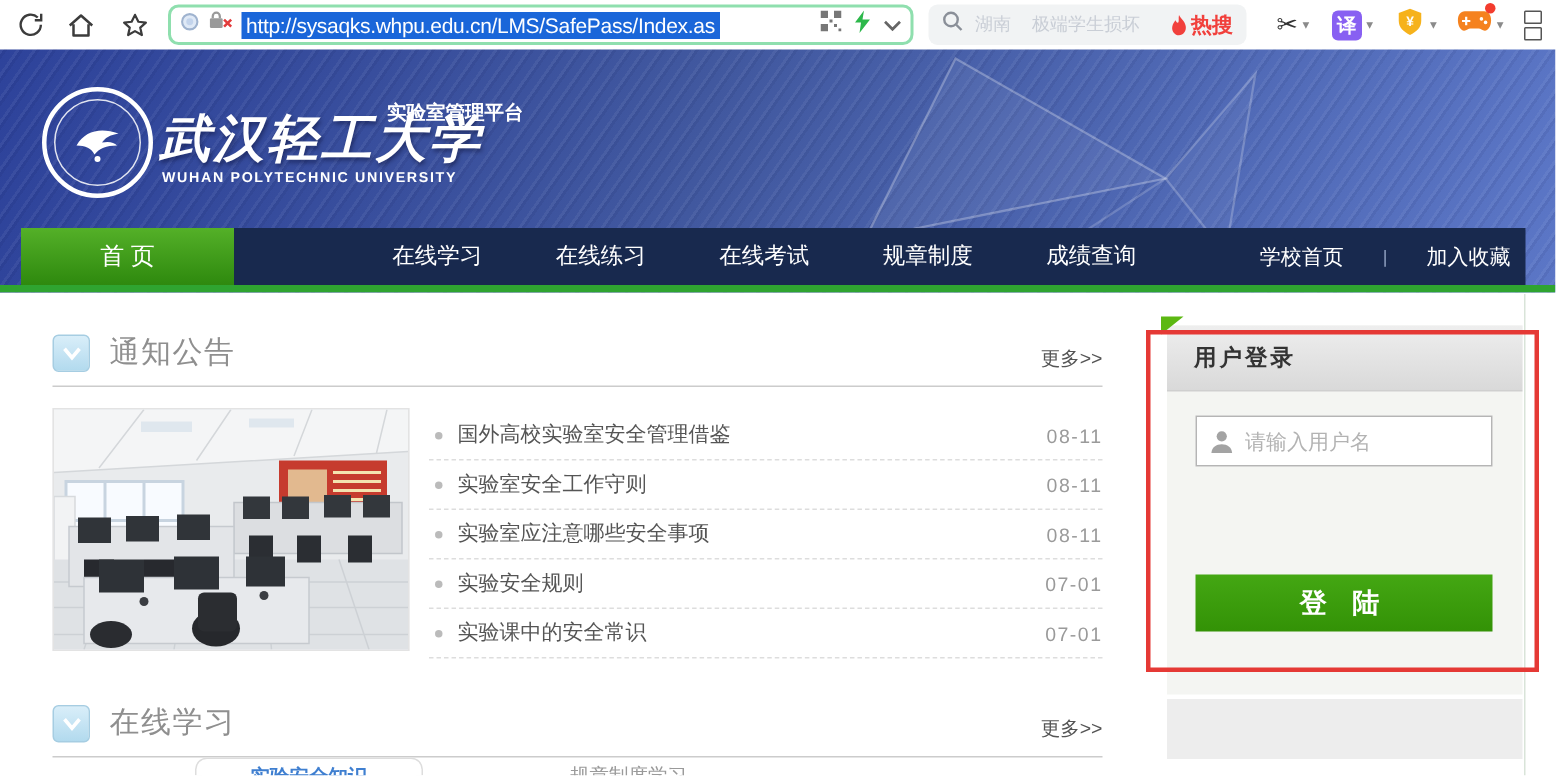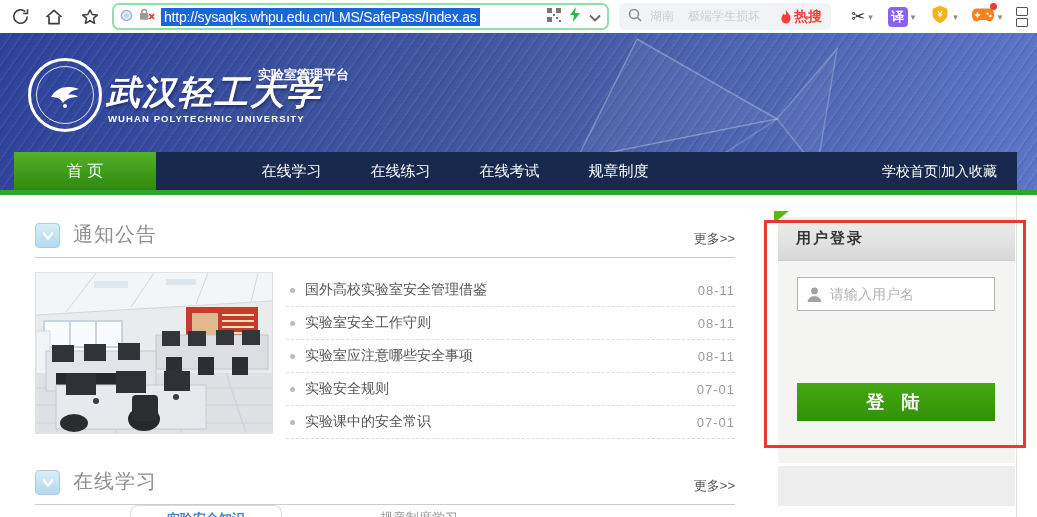--- a/index.html
+++ b/index.html
@@ -48,22 +48,22 @@
   .sys  { position:absolute; left:257px; top:49px; color:#fff; font-size:30px; font-weight:bold;
           letter-spacing:1px; text-shadow:1px 2px 3px rgba(0,0,30,.45); }
 
   
   .nav-bar { position:absolute; left:14px; bottom:5px; width:1003px; height:38px; background:#18294e; }
   .nav-active { position:absolute; left:0; top:0; width:142px; height:38px;
                 background:linear-gradient(#54b028,#2e890e); color:#fff; font-size:16px;
                 display:flex; align-items:center; justify-content:center; cursor:pointer; }
   .nav-items { position:absolute; left:156px; top:0; display:flex; padding-left:67px; }
   .nav-item { width:109px; line-height:38px; text-align:center; color:#fff; font-size:15px; cursor:pointer; }
-  .nav-right { position:absolute; right:20px; top:0; line-height:38px; color:#fff; font-size:14px;
-               display:flex; gap:0; align-items:center; }
+  .nav-right { position:absolute; right:10px; top:0; line-height:38px; color:#fff; font-size:14px;
+               display:flex; gap:26px; align-items:center; }
   .nav-right .sep { color:#8fa0c0; font-size:12px; }
   .nav-right span { cursor:pointer; }
   .green-strip { position:absolute; left:0; bottom:0; width:1037px; height:5px; background:#2fa430; }
 
   
   .sec-head { position:absolute; width:700px; height:38px; display:flex; align-items:flex-end;
               border-bottom:1px solid #ccc; padding-bottom:9px; }
   .sec-icon { width:25px; height:25px; border-radius:4px; border:1px solid #a6cde2;
               background:linear-gradient(#d9eef9,#b2daee); display:flex; align-items:center; justify-content:center; }
   .sec-title { margin-left:13px; font-size:20px; color:#8f8f8f; letter-spacing:1px; }
@@ -239,20 +239,21 @@
     <div class="uni-en">WUHAN POLYTECHNIC UNIVERSITY</div>
     <div class="plat">实验室管理平台</div>
 
     <div class="nav-bar">
       <div class="nav-active">首 页</div>
       <div class="nav-items">
         <div class="nav-item">在线学习</div>
         <div class="nav-item">在线练习</div>
         <div class="nav-item">在线考试</div>
         <div class="nav-item">规章制度</div>
+        <div class="nav-item">成绩查询</div>
       </div>
       <div class="nav-right">
         <span>学校首页</span>
         <span class="sep">|</span>
         <span>加入收藏</span>
       </div>
     </div>
     <div class="green-strip"></div>
   </div>
 

